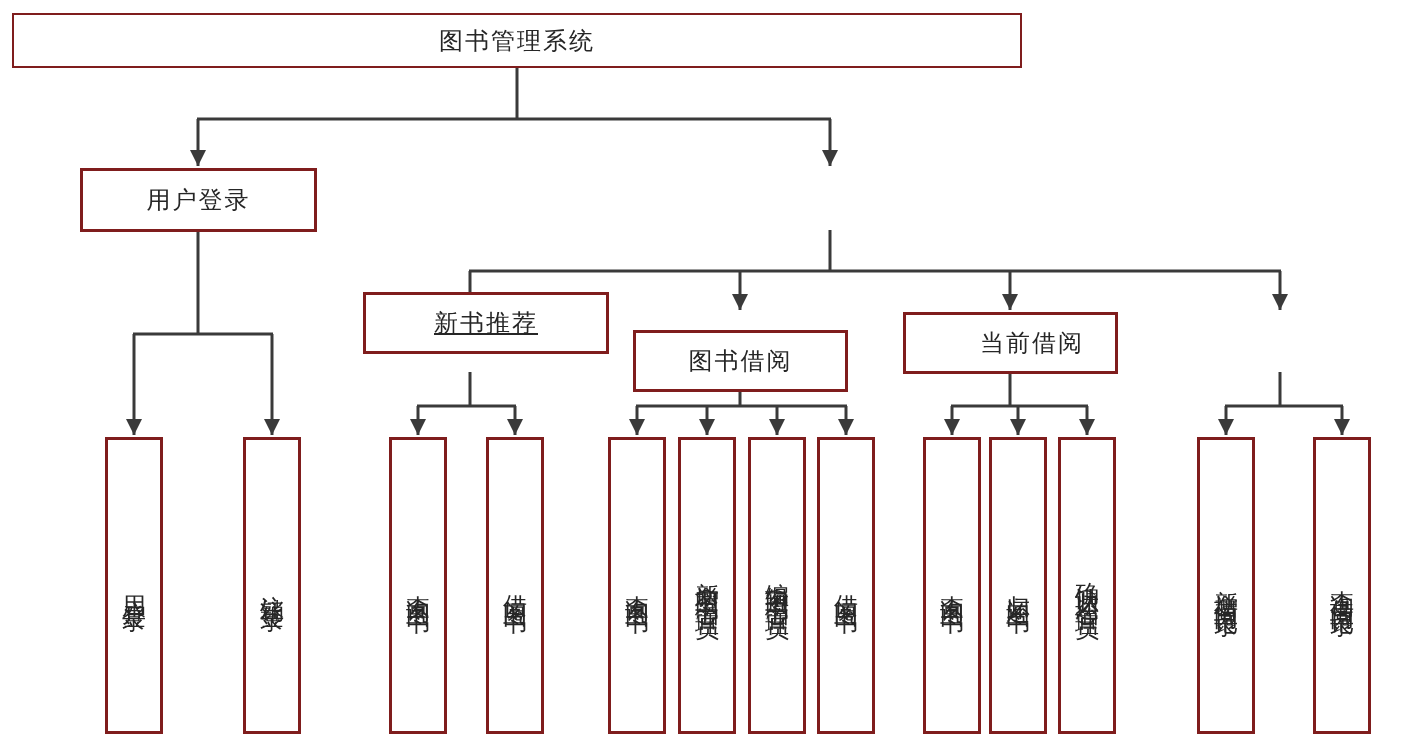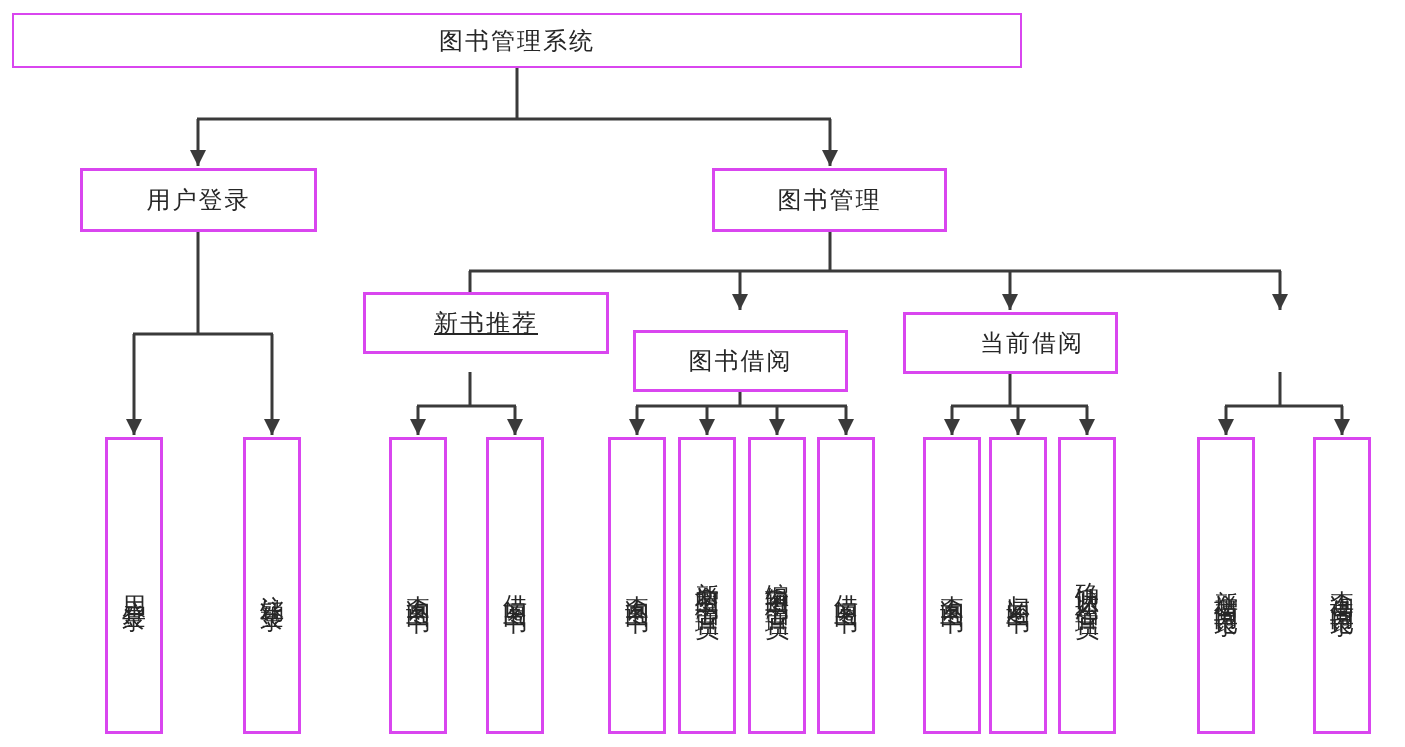--- a/index.html
+++ b/index.html
@@ -3,21 +3,21 @@
 <meta charset="utf-8">
 <style>
   * { margin:0; padding:0; box-sizing:border-box; }
   html,body { background:#ffffff; }
   .canvas {
     position:relative; width:1405px; height:747px; background:#ffffff;
     overflow:hidden; font-family:"Liberation Sans", sans-serif;
   }
   svg.wires { position:absolute; left:0; top:0; width:1405px; height:747px; }
   .node {
-    position:absolute; background:#ffffff; border:3px solid #d946ef;
+    position:absolute; background:#ffffff; border:3px solid #7f1d1d;
     display:flex; align-items:center; justify-content:center;
     color:#262626; font-size:24px; letter-spacing:2px; text-align:center;
   }
   .root  { left:12px;   top:13px;  width:1010px; height:55px; border-width:2px; }
   .l2-0  { left:80px;   top:168px; width:237px;  height:64px; }
   .l2-1  { left:712px;  top:168px; width:235px;  height:64px; }
   .l3-0  { left:363px;  top:292px; width:246px;  height:62px;text-decoration:underline; }
   .l3-1  { left:633px;  top:312px; width:215px;  height:62px;margin-top:18px; }
   .l3-2  { left:903px;  top:312px; width:215px;  height:62px;padding-left:43px; }
   .l3-3  { left:1173px; top:312px; width:214px;  height:62px; }
@@ -83,21 +83,20 @@
     <line x1="952" y1="406" x2="952" y2="435" stroke="#3a3a3a" stroke-width="3" marker-end="url(#arrow)"></line>
     <line x1="1018" y1="406" x2="1018" y2="435" stroke="#3a3a3a" stroke-width="3" marker-end="url(#arrow)"></line>
     <line x1="1087" y1="406" x2="1087" y2="435" stroke="#3a3a3a" stroke-width="3" marker-end="url(#arrow)"></line>
     <line x1="1226" y1="406" x2="1226" y2="435" stroke="#3a3a3a" stroke-width="3" marker-end="url(#arrow)"></line>
     <line x1="1342" y1="406" x2="1342" y2="435" stroke="#3a3a3a" stroke-width="3" marker-end="url(#arrow)"></line>
   </svg>
 
   <div class="node root">图书管理系统</div>
 
   <div class="node l2-0">用户登录</div>
-  <div class="node l2-1">图书管理</div>
 
   <div class="node l3-0">新书推荐</div>
   <div class="node l3-1">图书借阅</div>
   <div class="node l3-2">当前借阅</div>
 
   <div class="node leaf lf-0">用户登录</div>
   <div class="node leaf lf-1">注销登录</div>
   <div class="node leaf lf-2">查询图书</div>
   <div class="node leaf lf-3">借阅图书</div>
   <div class="node leaf lf-4">查询图书</div>

